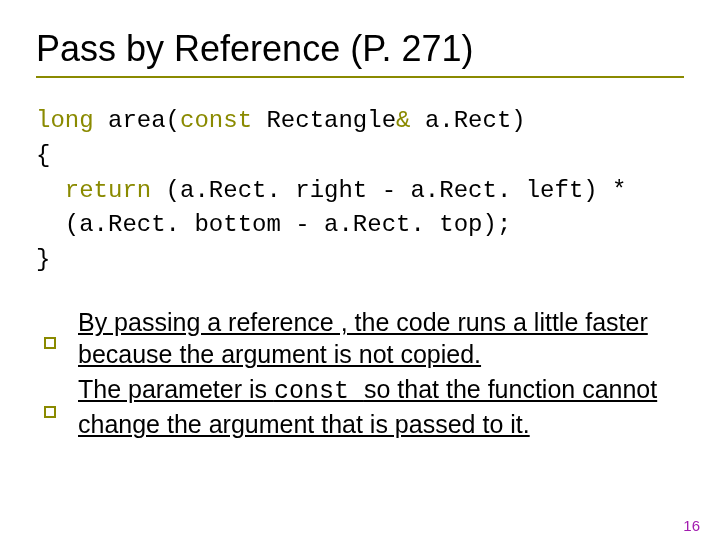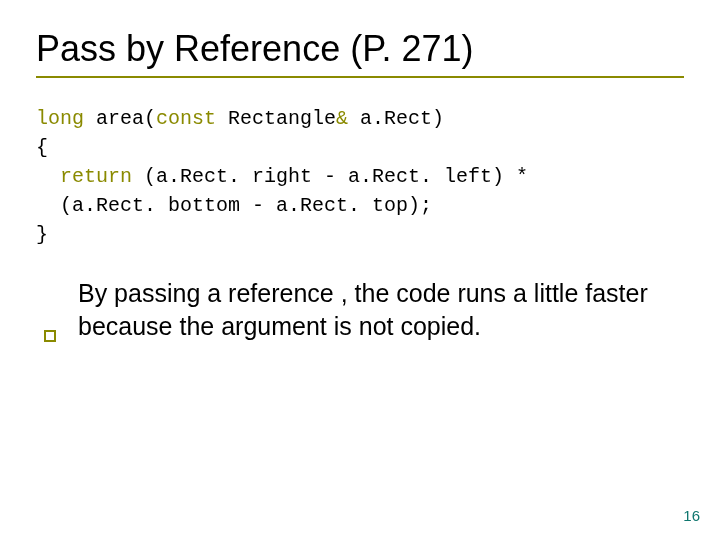--- a/index.html
+++ b/index.html
@@ -27,57 +27,58 @@
     letter-spacing: 0;
   }
   .underline {
     height: 2px;
     background: #8a8a00;
     width: 100%;
     margin-bottom: 26px;
   }
   .codeblock {
     font-family: "Courier New", Courier, monospace;
-    font-size: 20px;
+    font-size: 24px;
     line-height: 1.45;
     white-space: pre;
     margin-bottom: 28px;
   }
   .kw { color: #8a8a00; }
   .bullets {
     font-size: 25px;
     line-height: 1.3;
     padding-left: 8px;
   }
   .bullet-row {
     display: flex;
-    align-items: flex-end;
+    align-items: center;
     margin-bottom: 2px;
+    text-decoration: underline;
   }
   .bullet-marker {
     width: 12px;
     height: 12px;
     border: 2px solid #8a8a00;
     box-sizing: border-box;
     margin-top: 10px;
     margin-right: 22px;
     flex-shrink: 0;
   }
   .bullet-text {
     flex: 1;
   }
   .inline-code {
     font-family: "Courier New", Courier, monospace;
   }
   .pagenum {
     position: absolute;
     right: 20px;
-    bottom: 16px;
+    bottom: 6px;
     font-size: 15px;
-    color: #0f766e;
+    color: #a21caf;
   }
 </style>
 </head>
 <body>
 
 <div class="slide">
 
   <h1 class="title">Pass by Reference (P. 271)</h1>
   <div class="underline"></div>
 
@@ -85,16 +86,20 @@
 <span>{</span>
 <span class="kw">  return</span><span> (a.Rect. right - a.Rect. left) *</span>
 <span>  (a.Rect. bottom - a.Rect. top);</span>
 <span>}</span></div>
 
   <div class="bullets">
     <div class="bullet-row">
       <div class="bullet-marker"></div>
       <div class="bullet-text">By passing a reference , the code runs a little faster because the argument is not copied.</div>
     </div>
+    <div class="bullet-row">
+      <div class="bullet-marker"></div>
+      <div class="bullet-text"><span>The parameter is </span><span class="inline-code">const </span><span>so that the function cannot change the argument that is passed to it.</span></div>
+    </div>
   </div>
 
   <div class="pagenum">16</div>
 </div>
 
 </body></html>

